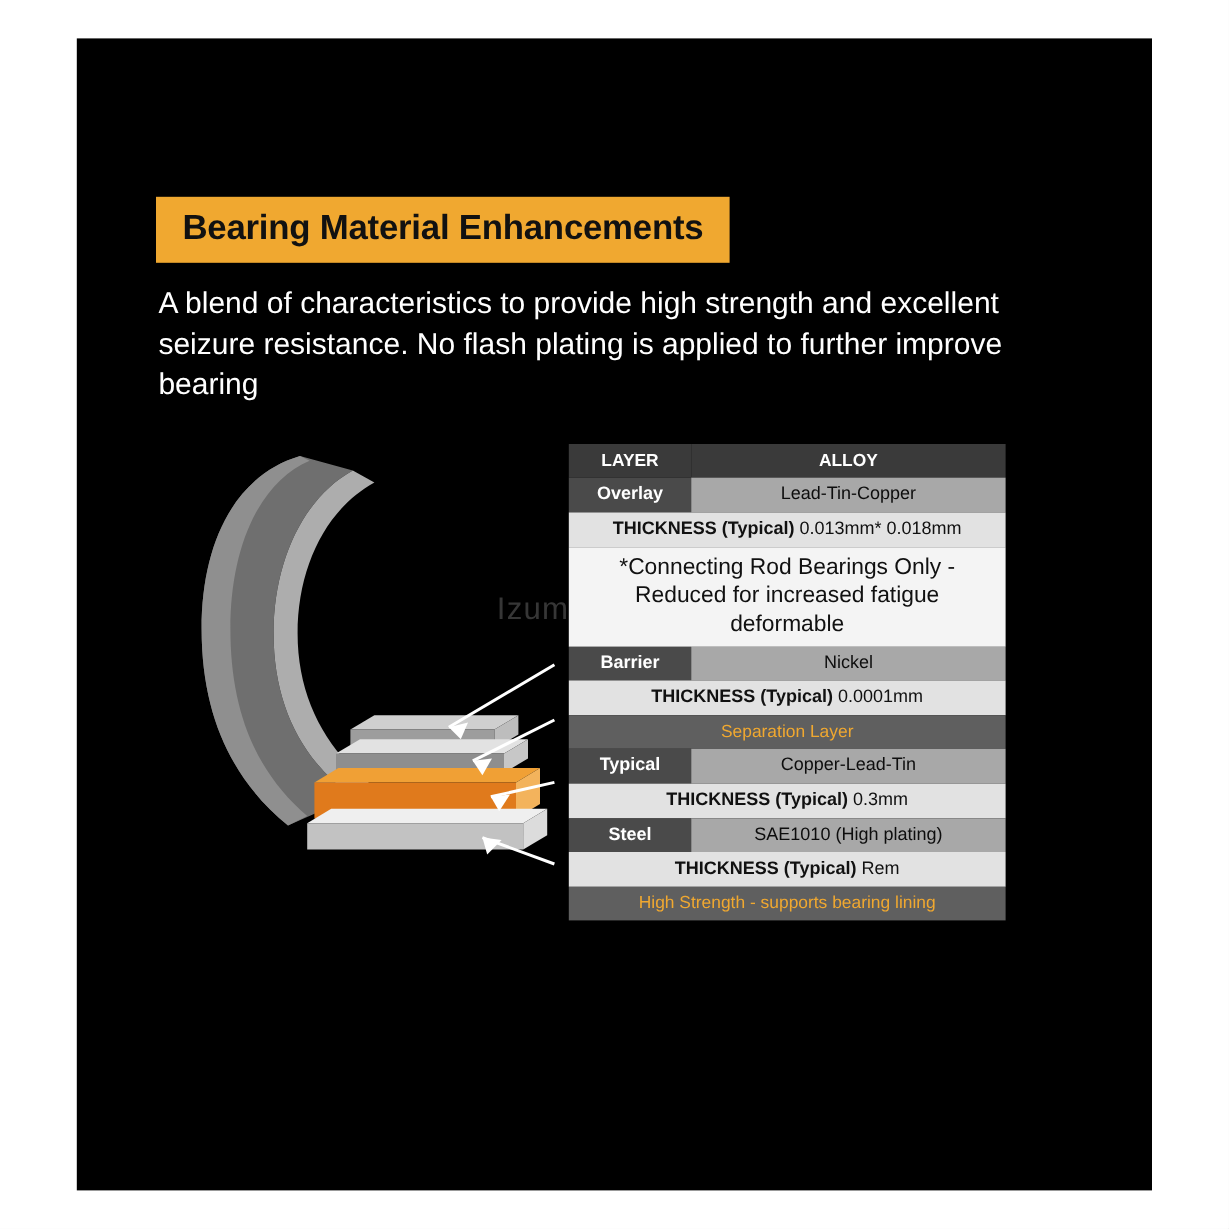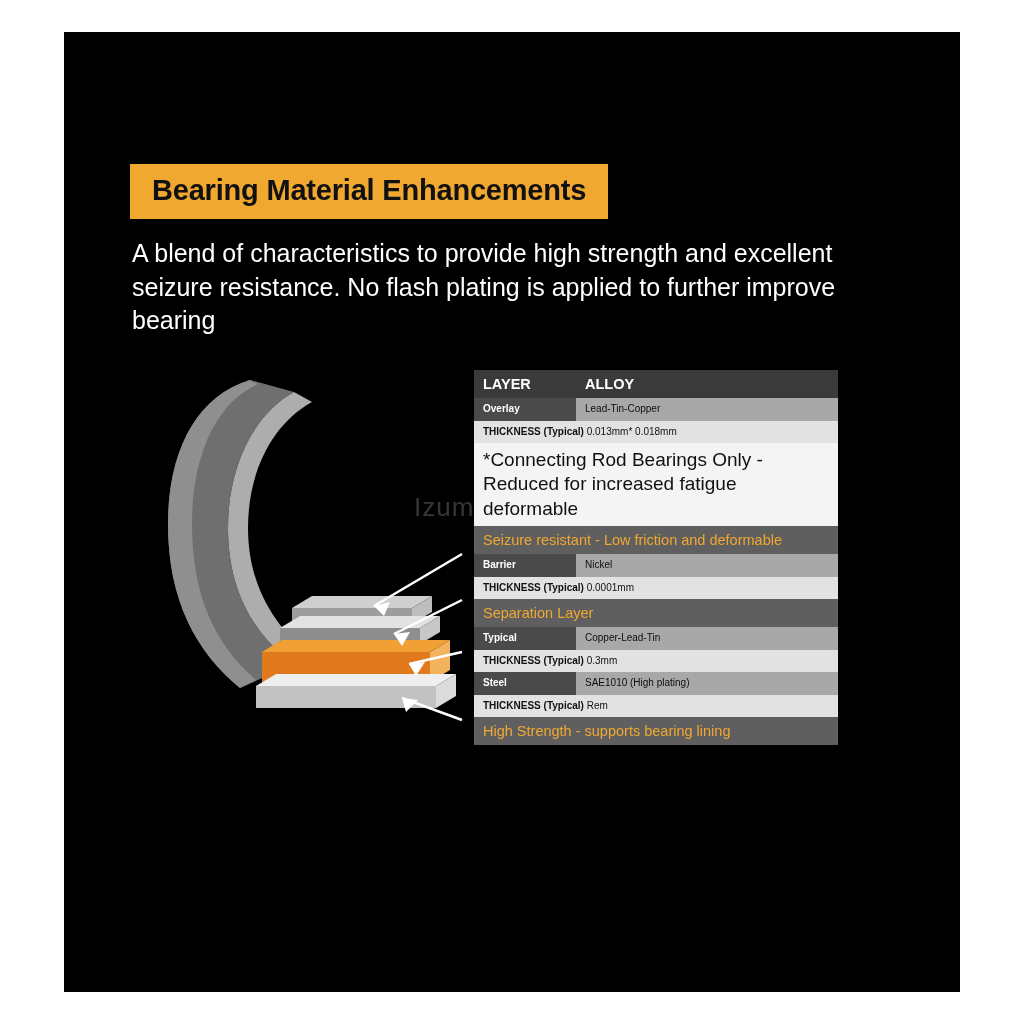--- a/index.html
+++ b/index.html
@@ -82,24 +82,25 @@
     position: absolute;
     left: 410px;
     top: 338px;
     width: 364px;
     border-collapse: collapse;
     table-layout: fixed;
   }
   #layer-table td {
     padding: 0;
     vertical-align: middle;
+    text-align: center;
   }
   .cell {
     padding: 5px 9px;
-    font-size: 10px;
+    font-size: 15px;
     line-height: 1.25;
     box-sizing: border-box;
   }
   .row-head-dark .cell {
     background: #3a3a3a;
     color: #ffffff;
     font-weight: bold;
     font-size: 14.5px;
   }
   .lab-dark {
@@ -213,25 +214,20 @@
 
         <tr class="row-white">
           <td colspan="2">
               <div class="cell">
             <div>*Connecting Rod Bearings Only -</div>
             <div>Reduced for increased fatigue deformable</div>
           </div>
             </td>
         </tr>
 
-        <tr class="row-accent">
-          <td colspan="2">
-              <div class="cell">Seizure resistant - Low friction and deformable</div>
-            </td>
-        </tr>
 
         <tr>
           <td class="lbl-col">
               <div class="cell lab-dark">Barrier</div>
             </td>
           <td>
               <div class="cell val-grey">Nickel</div>
             </td>
         </tr>
 

